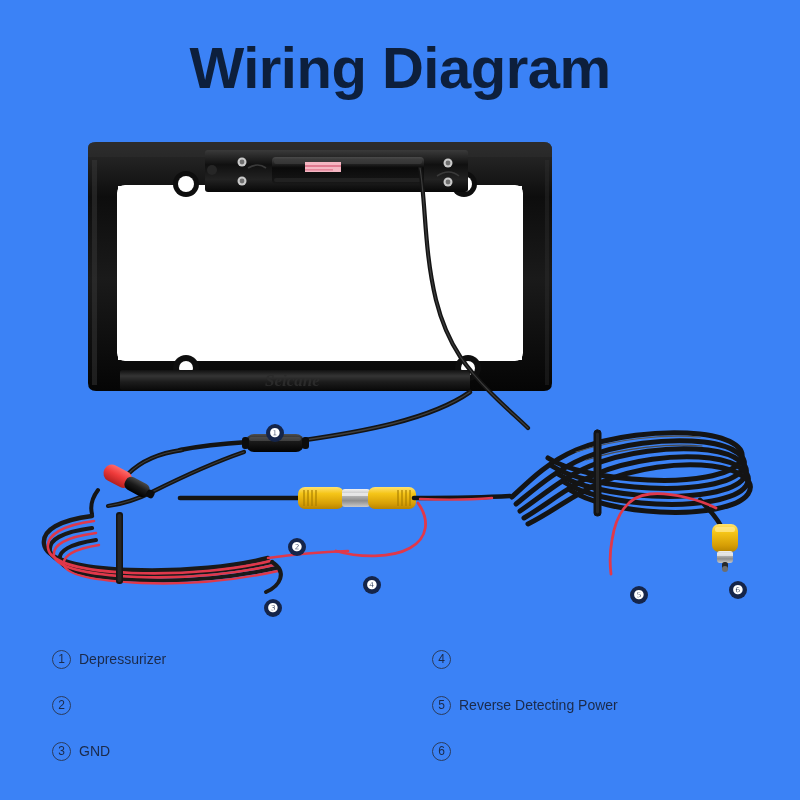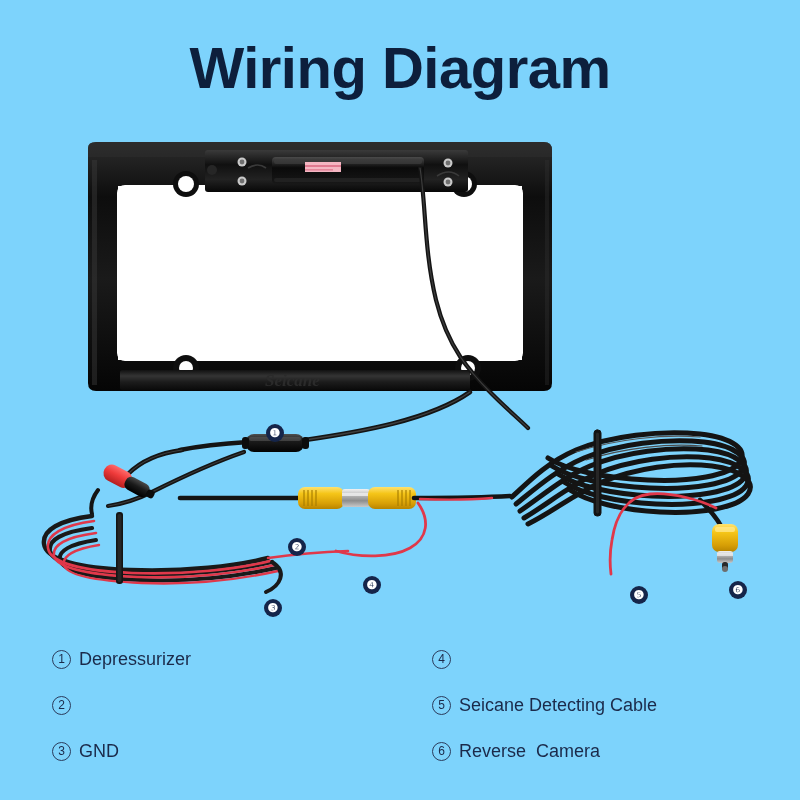--- a/index.html
+++ b/index.html
@@ -6,21 +6,21 @@
   html, body {
     margin: 0; padding: 0;
     width: 800px; height: 800px;
     background: #ffffff;
     font-family: "Liberation Sans", sans-serif;
     overflow: hidden;
   }
   #page {
     position: relative;
     width: 800px; height: 800px;
-    background: #7dd3fc;
+    background: #3b82f6;
   }
 
   
   #title {
     position: absolute;
     top: 34px; left: 0; width: 800px;
     text-align: center;
     font-size: 58px;
     font-weight: bold;
     letter-spacing: -0.5px;
@@ -71,21 +71,21 @@
     border: 1.3px solid #2b3b5c;
     border-radius: 50%;
     font-size: 12px;
     line-height: 17px;
     text-align: center;
     color: #1b2a4a;
     margin-right: 8px;
     font-family: "Liberation Sans", sans-serif;
   }
   .legend-text {
-    font-size: 18px;
+    font-size: 14px;
     color: #1b2a4a;
     white-space: pre;
     font-family: "Liberation Sans", sans-serif;
   }
 </style>
 </head>
 <body>
 
 <div id="page">
 
@@ -363,22 +363,21 @@
         <span class="legend-text">GND</span>
       </div>
     </div>
 
     <div class="legend-col right">
       <div class="legend-row">
         <span class="legend-num">4</span>
       </div>
       <div class="legend-row">
         <span class="legend-num">5</span>
-        <span class="legend-text">Seicane Detecting Cable</span>
+        <span class="legend-text">Reverse Detecting Power</span>
       </div>
       <div class="legend-row">
         <span class="legend-num">6</span>
-        <span class="legend-text">Reverse  Camera</span>
       </div>
     </div>
 
   </div>
 </div>
 
 </body></html>

